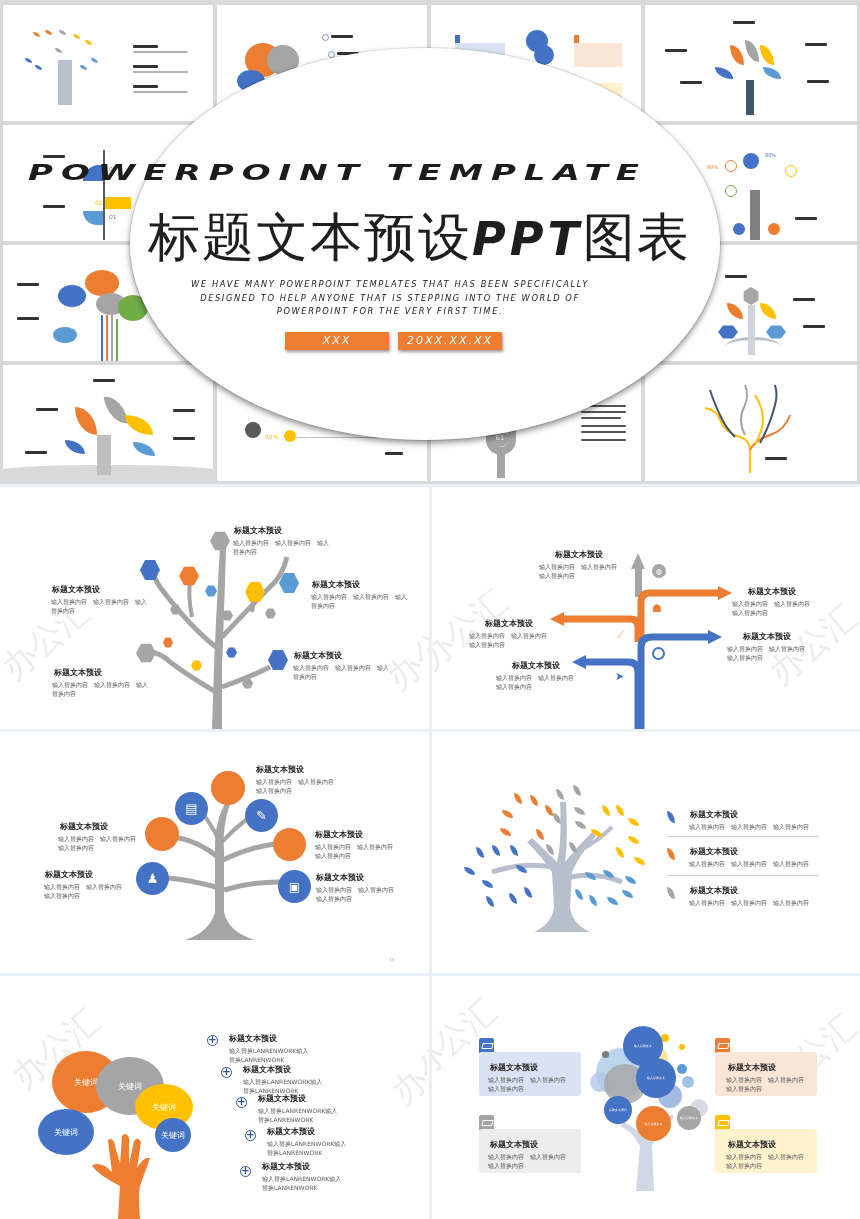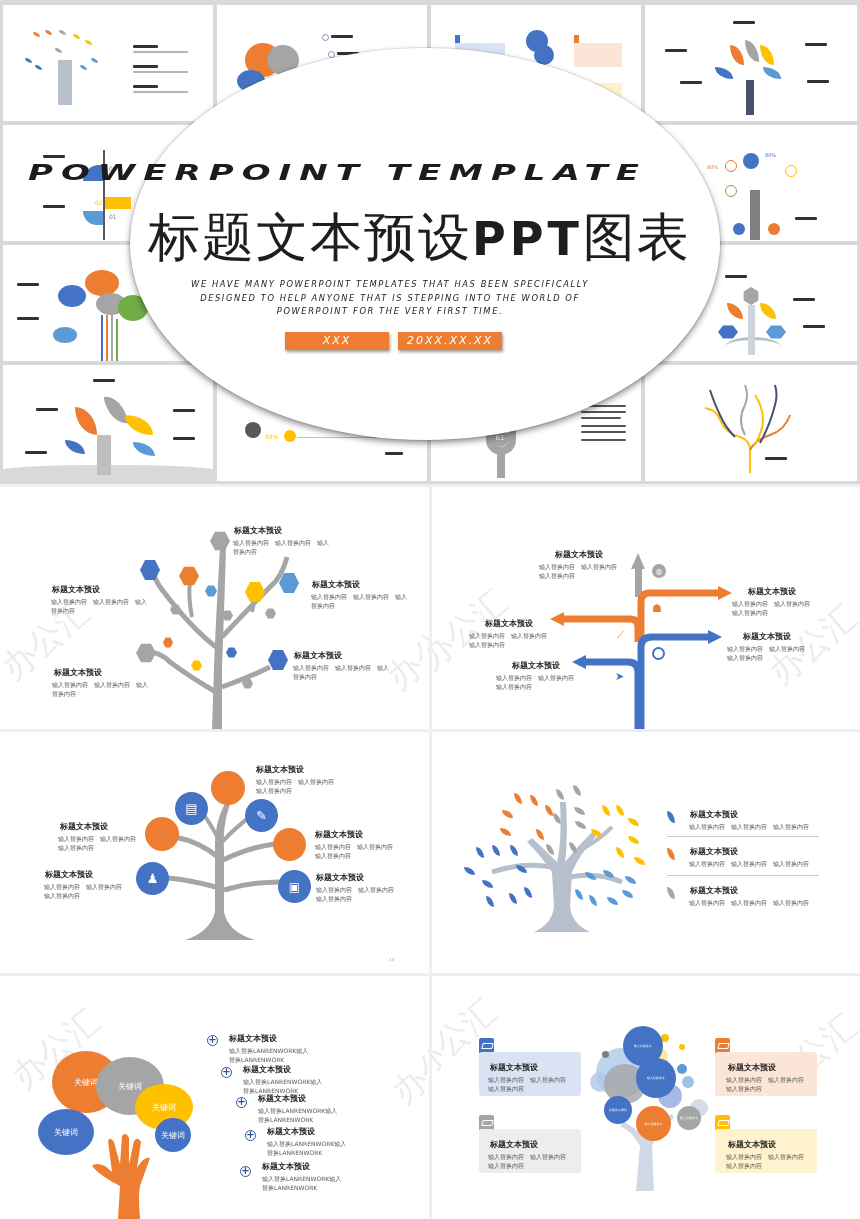--- a/index.html
+++ b/index.html
@@ -22,21 +22,21 @@
   .hero-en {
     position: absolute; left: 28px; top: 160px; width: 760px; text-align: left;
     font-family: "DejaVu Sans", sans-serif; font-weight: bold; font-style: italic;
     font-size: 34px; letter-spacing: 8px; color: #1c1c1c; transform: scaleY(0.62); transform-origin: left top;
     white-space: nowrap; z-index: 5;
   }
   .hero-cn {
     position: absolute; left: 148px; top: 203px; font-family: "DejaVu Serif", serif;
     font-size: 52px; color: #1e1e1e; white-space: nowrap; z-index: 5; letter-spacing: 2px;
   }
-  .hero-cn .ppt { font-family: "DejaVu Sans", sans-serif; font-weight: bold; font-size: 46px; letter-spacing: 4px; }
+  .hero-cn .ppt { font-family: "DejaVu Sans", sans-serif; font-weight: bold; font-style: italic; font-size: 46px; letter-spacing: 4px; }
   .hero-desc {
     position: absolute; left: 180px; top: 278px; width: 420px; text-align: center;
     font-family: "DejaVu Sans", sans-serif; font-style: italic; font-size: 8.3px; line-height: 13.5px;
     letter-spacing: 1.6px; color: #222; text-transform: uppercase; z-index: 5;
   }
   .hero-btn {
     position: absolute; top: 332px; height: 18px; background: #ed7d31; color: #fff;
     font-style: italic; font-size: 11px; letter-spacing: 2px; text-align: center; line-height: 18px;
     box-shadow: 1px 2px 3px rgba(0,0,0,0.4); z-index: 5;
   }

